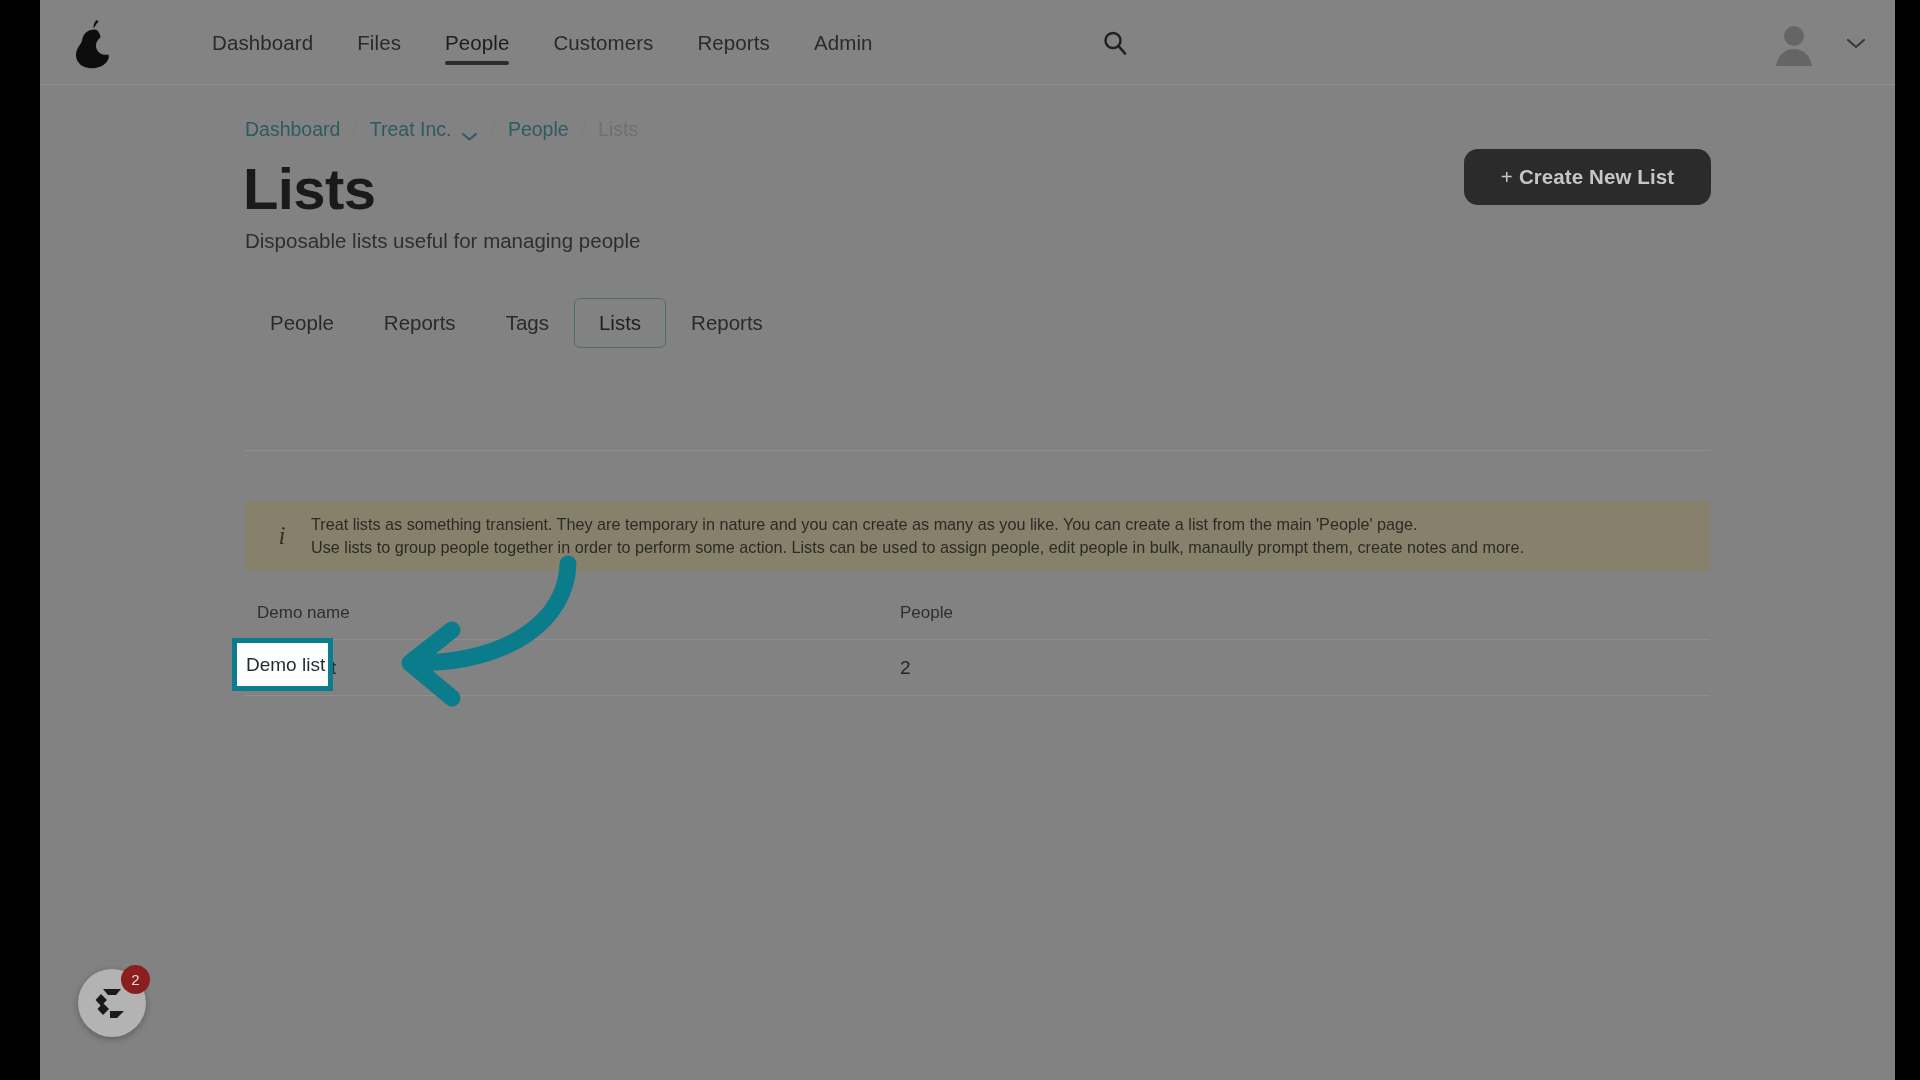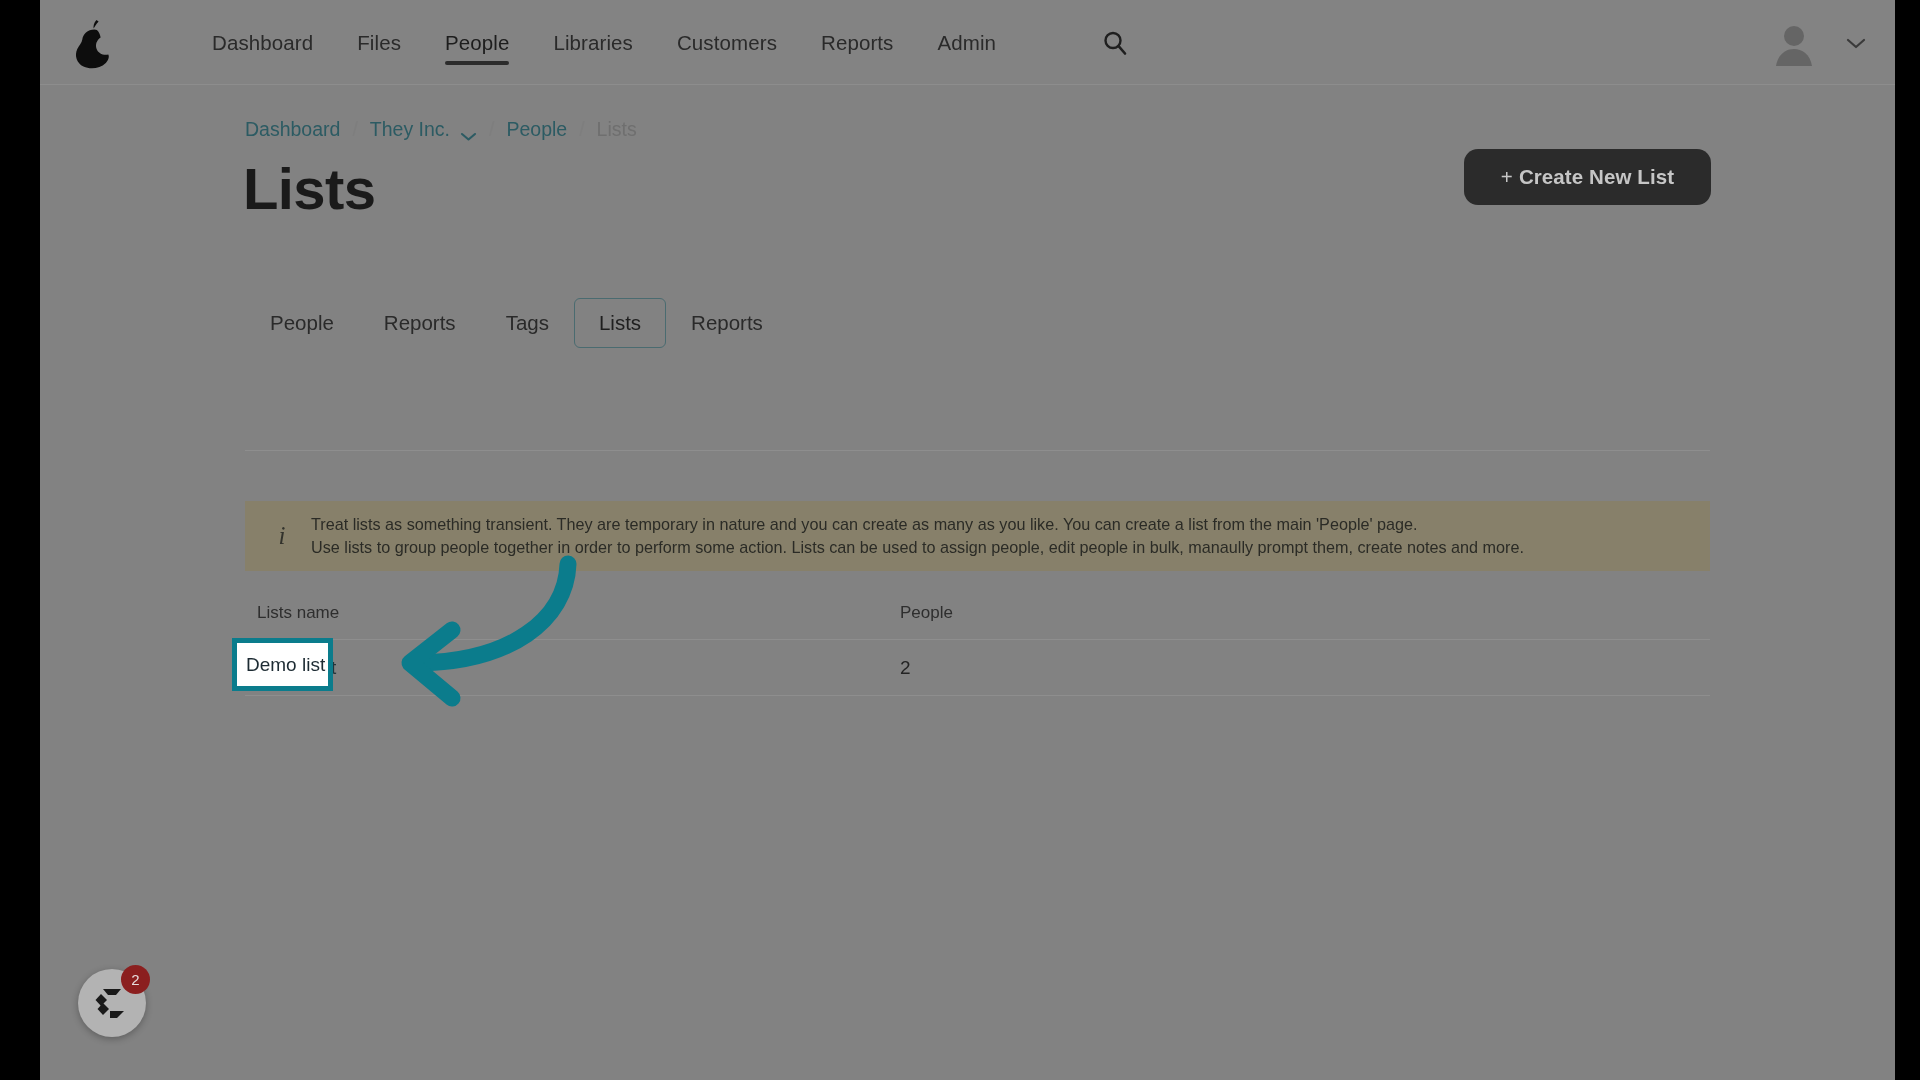--- a/index.html
+++ b/index.html
@@ -341,21 +341,20 @@
         <svg width="44" height="52" viewBox="0 0 44 52" aria-hidden="true">
           <path d="M24.5 2 C22 4.5 21.2 8 21.6 10.6 C22.6 9 24 6.4 26.6 3.6 Z" fill="#0d0d0d"></path>
           <path d="M22.5 11.5 C15.5 11.5 11 16.4 10.3 21.5 C9.8 25 7 27.5 5.3 31 C2.2 37.2 4.6 45.4 11.5 48.6 C18.6 51.9 28.4 50.4 33.5 45.2 C36.3 42.3 37.6 38.9 36.3 36.4 C31.2 37.6 26.2 35.1 24.6 30.9 C23 26.8 24.7 22.2 28.6 19.6 C27.8 14.8 25.8 11.5 22.5 11.5 Z" fill="#0d0d0d"></path>
         </svg>
       </div>
 
       <div id="nav-links">
         <div class="nav-link">Dashboard</div>
         <div class="nav-link">Files</div>
         <div class="nav-link active">People</div>
-        <div class="nav-link">Libraries</div>
         <div class="nav-link">Customers</div>
         <div class="nav-link">Reports</div>
         <div class="nav-link">Admin</div>
       </div>
 
       <div id="nav-search">
         <svg width="30" height="30" viewBox="0 0 30 30" aria-hidden="true">
           <circle cx="13" cy="12.5" r="7.5" fill="none" stroke="#1f1f1f" stroke-width="2.4"></circle>
           <line x1="18.6" y1="18.2" x2="25" y2="25.5" stroke="#1f1f1f" stroke-width="2.6" stroke-linecap="round"></line>
         </svg>
@@ -374,33 +373,34 @@
           </svg>
         </div>
       </div>
     </div>
 
     <div id="page">
 
       <div id="breadcrumb">
         <span class="crumb-link">Dashboard</span>
         <span class="crumb-sep">/</span>
-        <span class="crumb-link">They Inc.</span>
+        <span class="crumb-link">Treat Inc.</span>
         <span id="crumb-caret">
           <svg width="17" height="11" viewBox="0 0 17 11" aria-hidden="true">
             <polyline points="2,3 8.5,8.5 15,3" fill="none" stroke="#2c5b63" stroke-width="2.1" stroke-linecap="round" stroke-linejoin="round"></polyline>
           </svg>
         </span>
         <span class="crumb-sep">/</span>
         <span class="crumb-link">People</span>
         <span class="crumb-sep">/</span>
         <span class="crumb-static">Lists</span>
       </div>
 
       <div id="page-title">Lists</div>
+      <div id="page-subtitle">Disposable lists useful for managing people</div>
 
       <button id="create-list-btn">
         <span class="plus">+</span><span>Create New List</span>
       </button>
 
       <div id="tabs">
         <div class="tab">People</div>
         <div class="tab">Reports</div>
         <div class="tab">Tags</div>
         <div class="tab active">Lists</div>
@@ -411,21 +411,21 @@
       <div id="info-banner">
         <div id="info-icon">i</div>
         <div id="info-text">
           <div>Treat lists as something transient. They are temporary in nature and you can create as many as you like. You can create a list from the main 'People' page.</div>
           <div>Use lists to group people together in order to perform some action. Lists can be used to assign people, edit people in bulk, manaully prompt them, create notes and more.</div>
         </div>
       </div>
 
       <div id="table">
         <div id="table-head">
-          <div class="th col-name">Lists name</div>
+          <div class="th col-name">Demo name</div>
           <div class="th col-people">People</div>
         </div>
         <div class="table-row">
           <div class="cell-name">
             <span class="list-link">Demo list</span>
           </div>
           <div class="cell-people">2</div>
         </div>
       </div>
 

